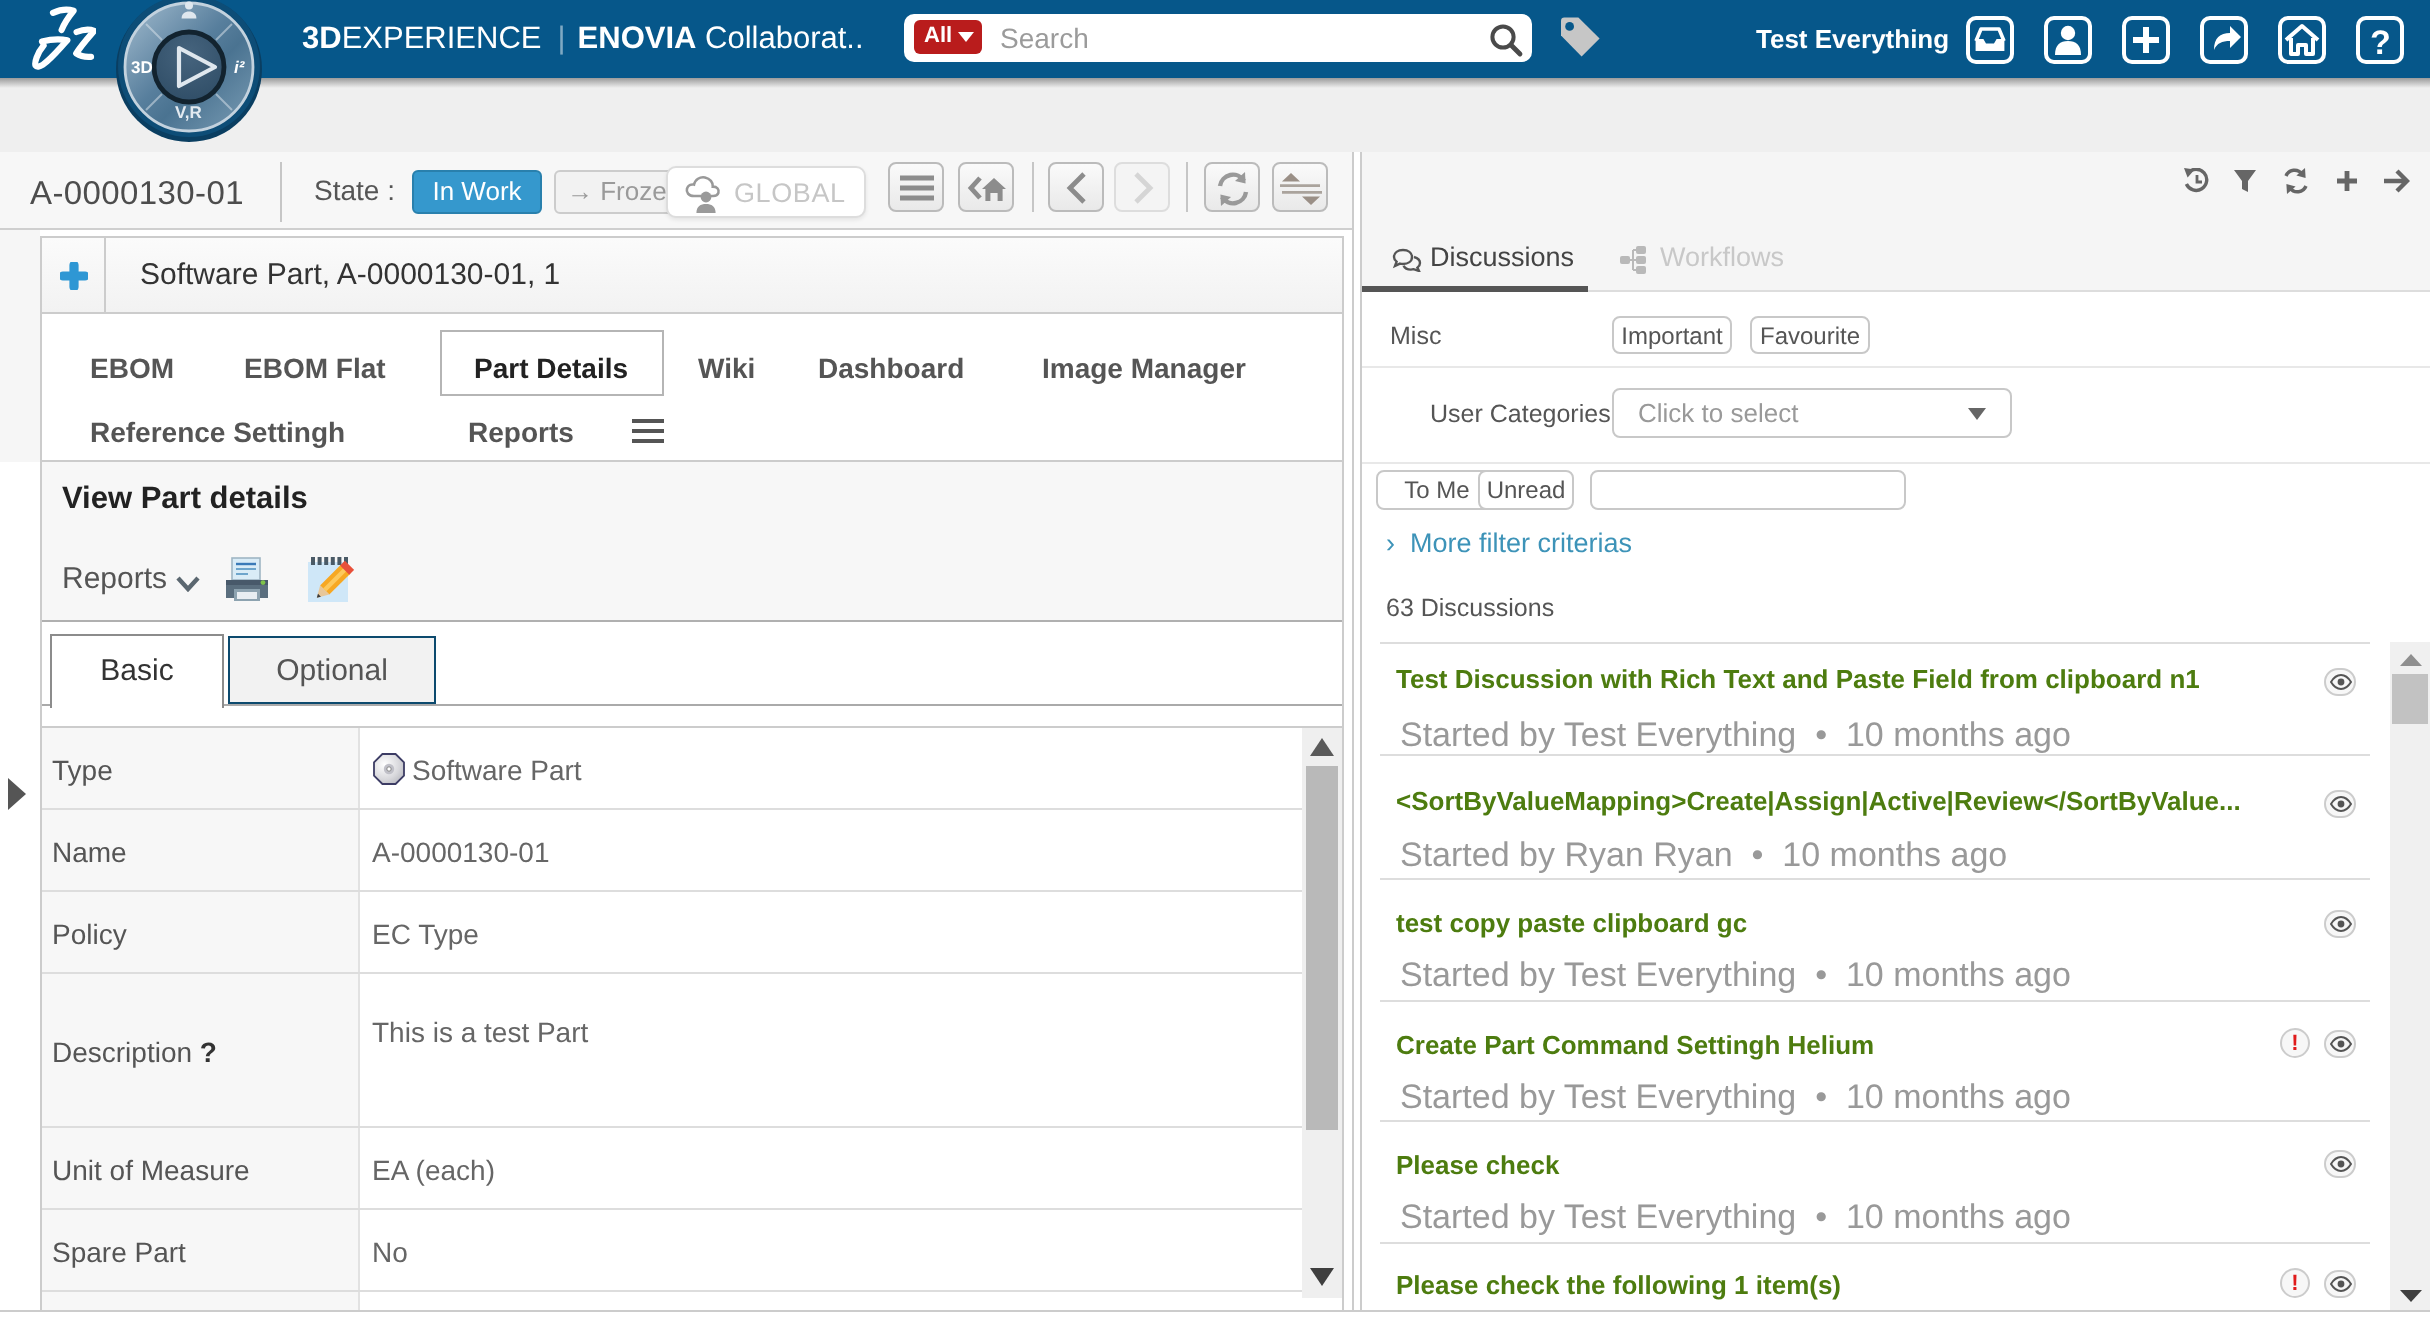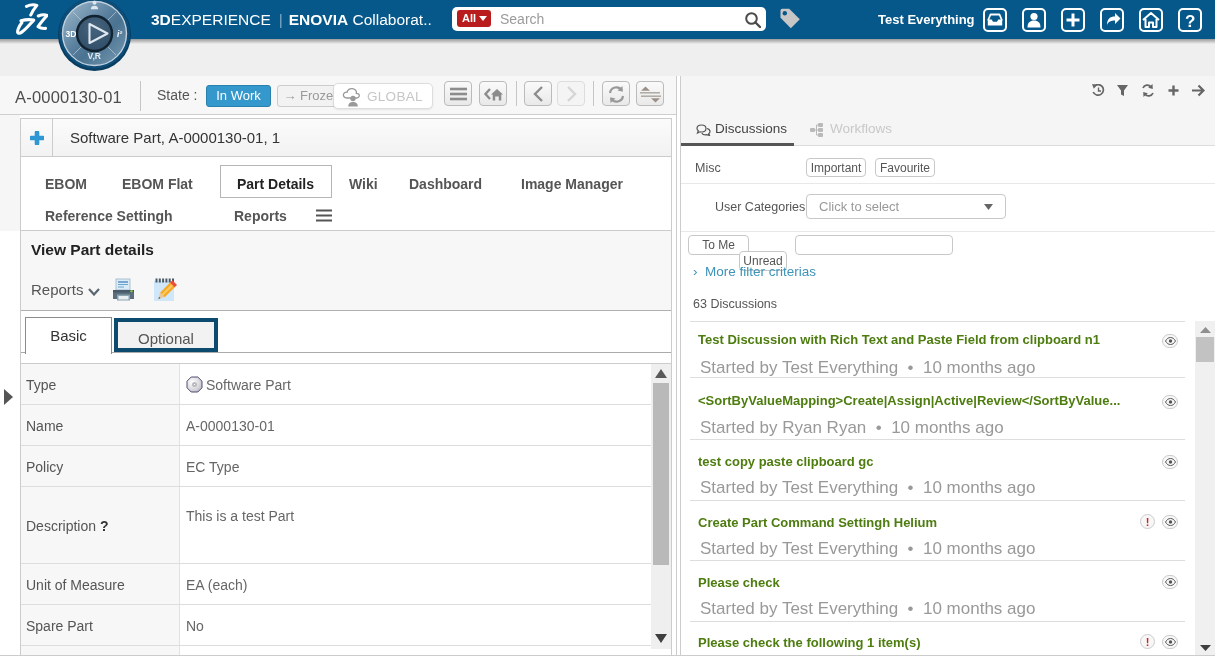--- a/index.html
+++ b/index.html
@@ -34,21 +34,21 @@
 #lpanel { left:20px; top:118px; width:652px; height:537px; background:#fff; border:1px solid #ccc; border-bottom:none; }
 #lphead { left:20px; top:118px; width:652px; height:39px; background:linear-gradient(#fbfbfb,#f2f2f2); border:1px solid #ccc; }
 #lphead .vs { position:absolute; left:31px; top:0; width:1px; height:37px; background:#ccc; }
 #lptitle { left:70px; top:118px; height:39px; line-height:39px; font-size:15px; color:#333; }
 .tab1 { position:absolute; font-size:14px; font-weight:bold; color:#555; }
 #pdtab { left:220px; top:165px; width:112px; height:33px; background:#fff; border:1px solid #b5b5b5; }
 #graystrip { left:21px; top:231px; width:650px; height:80px; background:#f7f7f7; border-bottom:1px solid #b0b0b0; }
 #viewpd { left:31px; top:241px; font-size:15.5px; font-weight:bold; color:#222; }
 #reportsdd { left:31px; top:281px; font-size:15px; color:#555; }
 #basictab { left:25px; top:317px; width:87px; height:37px; background:#fff; border:1px solid #8c8c8c; border-bottom:none; text-align:center; line-height:35px; font-size:15px; color:#333; z-index:3; }
-#opttab { left:114px; top:318px; width:104px; height:34px; background:#f2f2f2; border:4px solid #0c4a6e; text-align:center; line-height:33px; font-size:15px; color:#555; z-index:2; }
+#opttab { left:114px; top:318px; width:104px; height:34px; background:#f2f2f2; border:1px solid #0c4a6e; text-align:center; line-height:33px; font-size:15px; color:#555; z-index:2; }
 #tabline { left:21px; top:352px; width:650px; height:1px; background:#aaa; z-index:1; }
 #dettbl { left:21px; top:363px; width:650px; height:292px; background:#fff; border-top:1px solid #ccc; }
 .lblcol { left:21px; width:159px; background:#f7f7f7; border-right:1px solid #e2e2e2; }
 .dlbl { position:absolute; left:26px; font-size:14px; color:#555; }
 .dval { position:absolute; left:186px; font-size:14px; color:#666; }
 .rowline { position:absolute; left:21px; width:630px; height:1px; background:#ddd; }
 
 #tsb { left:651px; top:364px; width:20px; height:285px; background:#efefef; }
 
 #split1 { left:676px; top:76px; width:1px; height:579px; background:#ccc; }
@@ -386,21 +386,21 @@
   <div class="fsep" style="top:183px;"></div>
   <div class="fltlbl" style="left:695px;top:200px;margin-left:20px;">User Categories</div>
   <div class="abs" id="ucdrop">
       <span>Click to select</span>
       <svg style="position:absolute;right:12px;top:9px;" width="9" height="6" viewBox="0 0 9 6">
         <path d="M0 0 L9 0 L4.5 6 Z" fill="#666"></path>
       </svg>
     </div>
   <div class="fsep" style="top:231px;"></div>
   <div class="fltbtn" style="left:688px;top:235px;width:61px;height:20px;line-height:19px;">To Me</div>
-  <div class="fltbtn" style="left:739px;top:251px;width:48px;height:20px;line-height:19px;">Unread</div>
+  <div class="fltbtn" style="left:739px;top:235px;width:48px;height:20px;line-height:19px;">Unread</div>
   <div class="abs" id="flinput"></div>
   <div class="abs" id="morefl">›&nbsp; More filter criterias</div>
   <div class="abs" id="ndisc">63 Discussions</div>
 
   <div class="isep" style="top:321px;"></div>
   <div class="ititle" style="top:332px;">Test Discussion with Rich Text and Paste Field from clipboard n1</div>
   <div class="imeta" style="top:358px;">Started by Test Everything&nbsp; •&nbsp; 10 months ago</div>
   <div class="isep" style="top:377px;"></div>
   <div class="ititle" style="top:393px;">&lt;SortByValueMapping&gt;Create|Assign|Active|Review&lt;/SortByValue...</div>
   <div class="imeta" style="top:418px;">Started by Ryan Ryan&nbsp; •&nbsp; 10 months ago</div>

